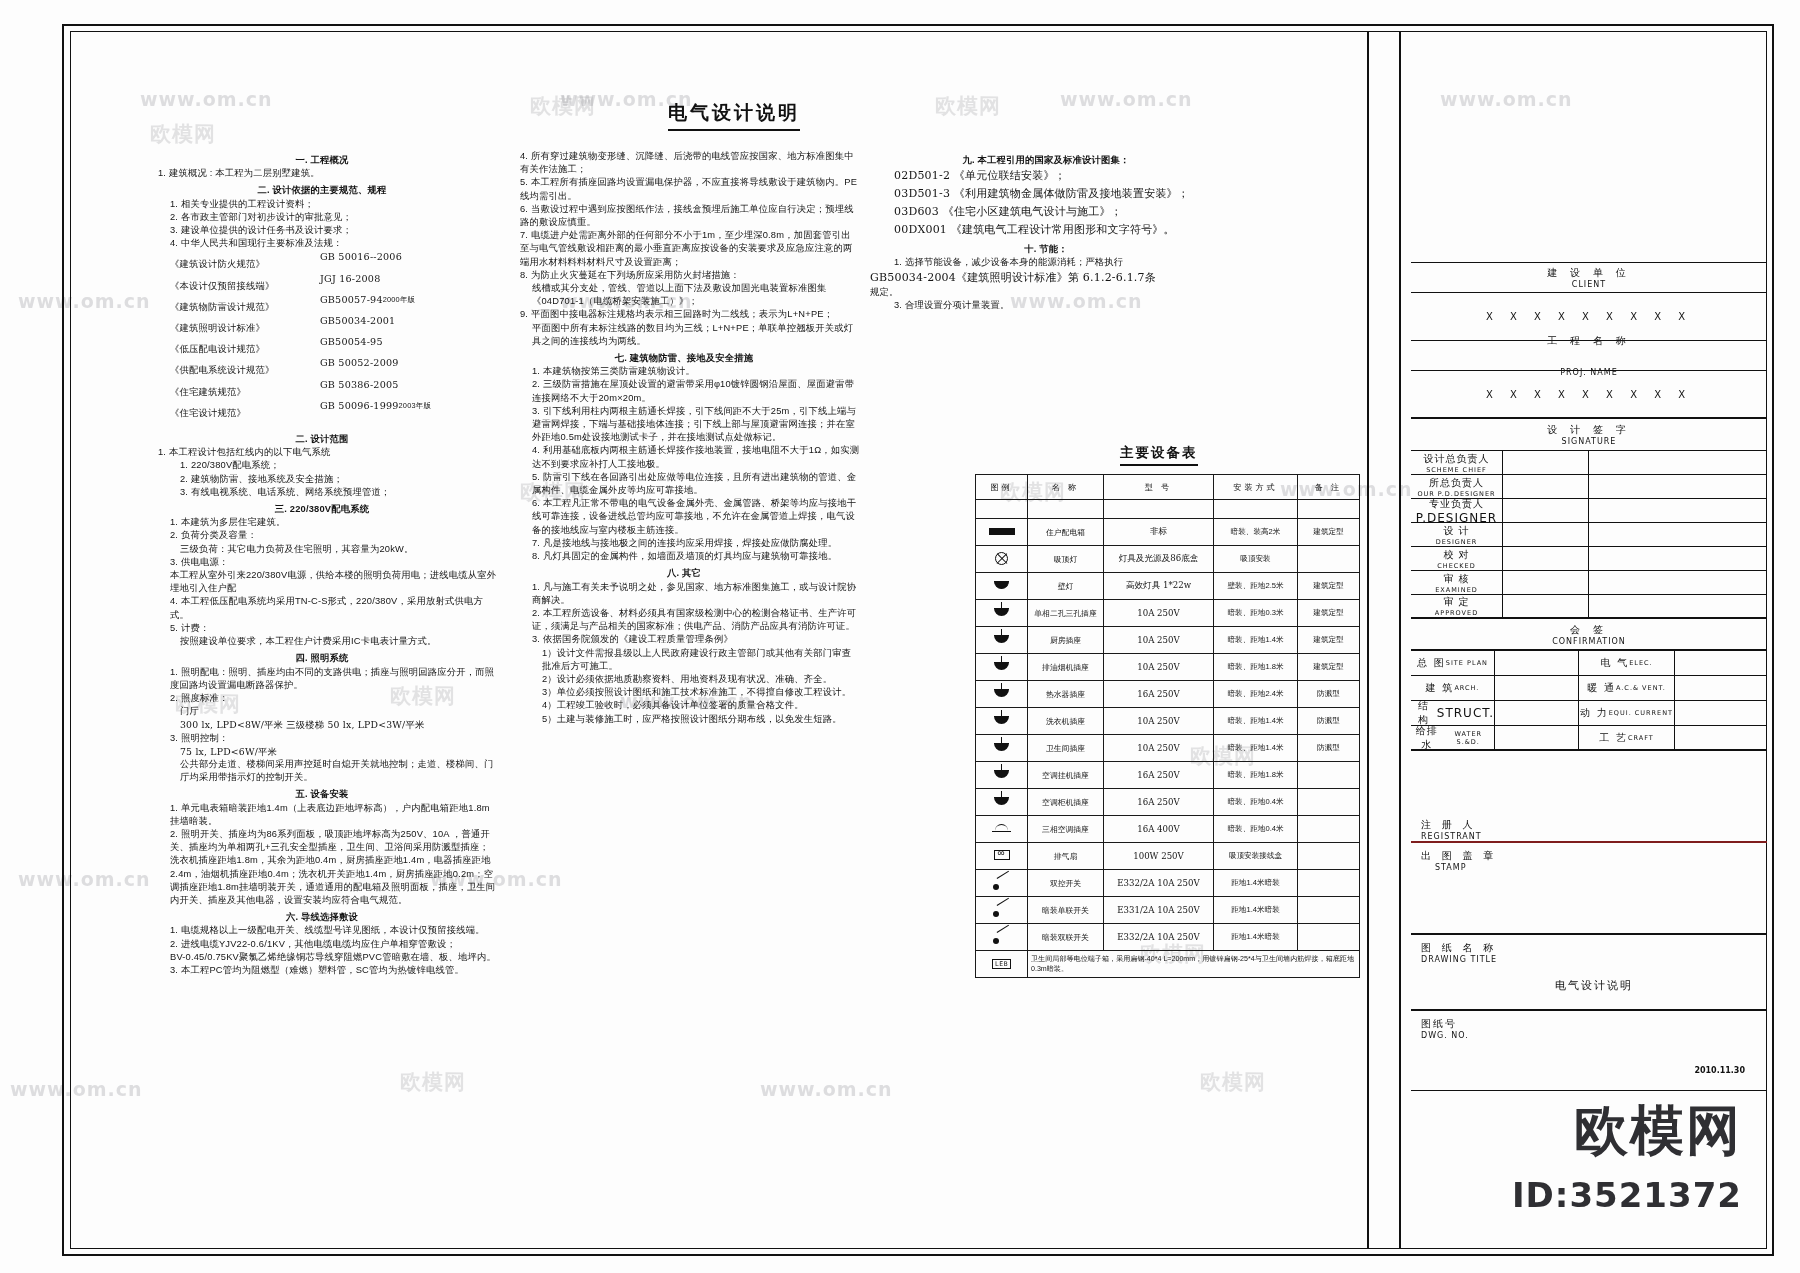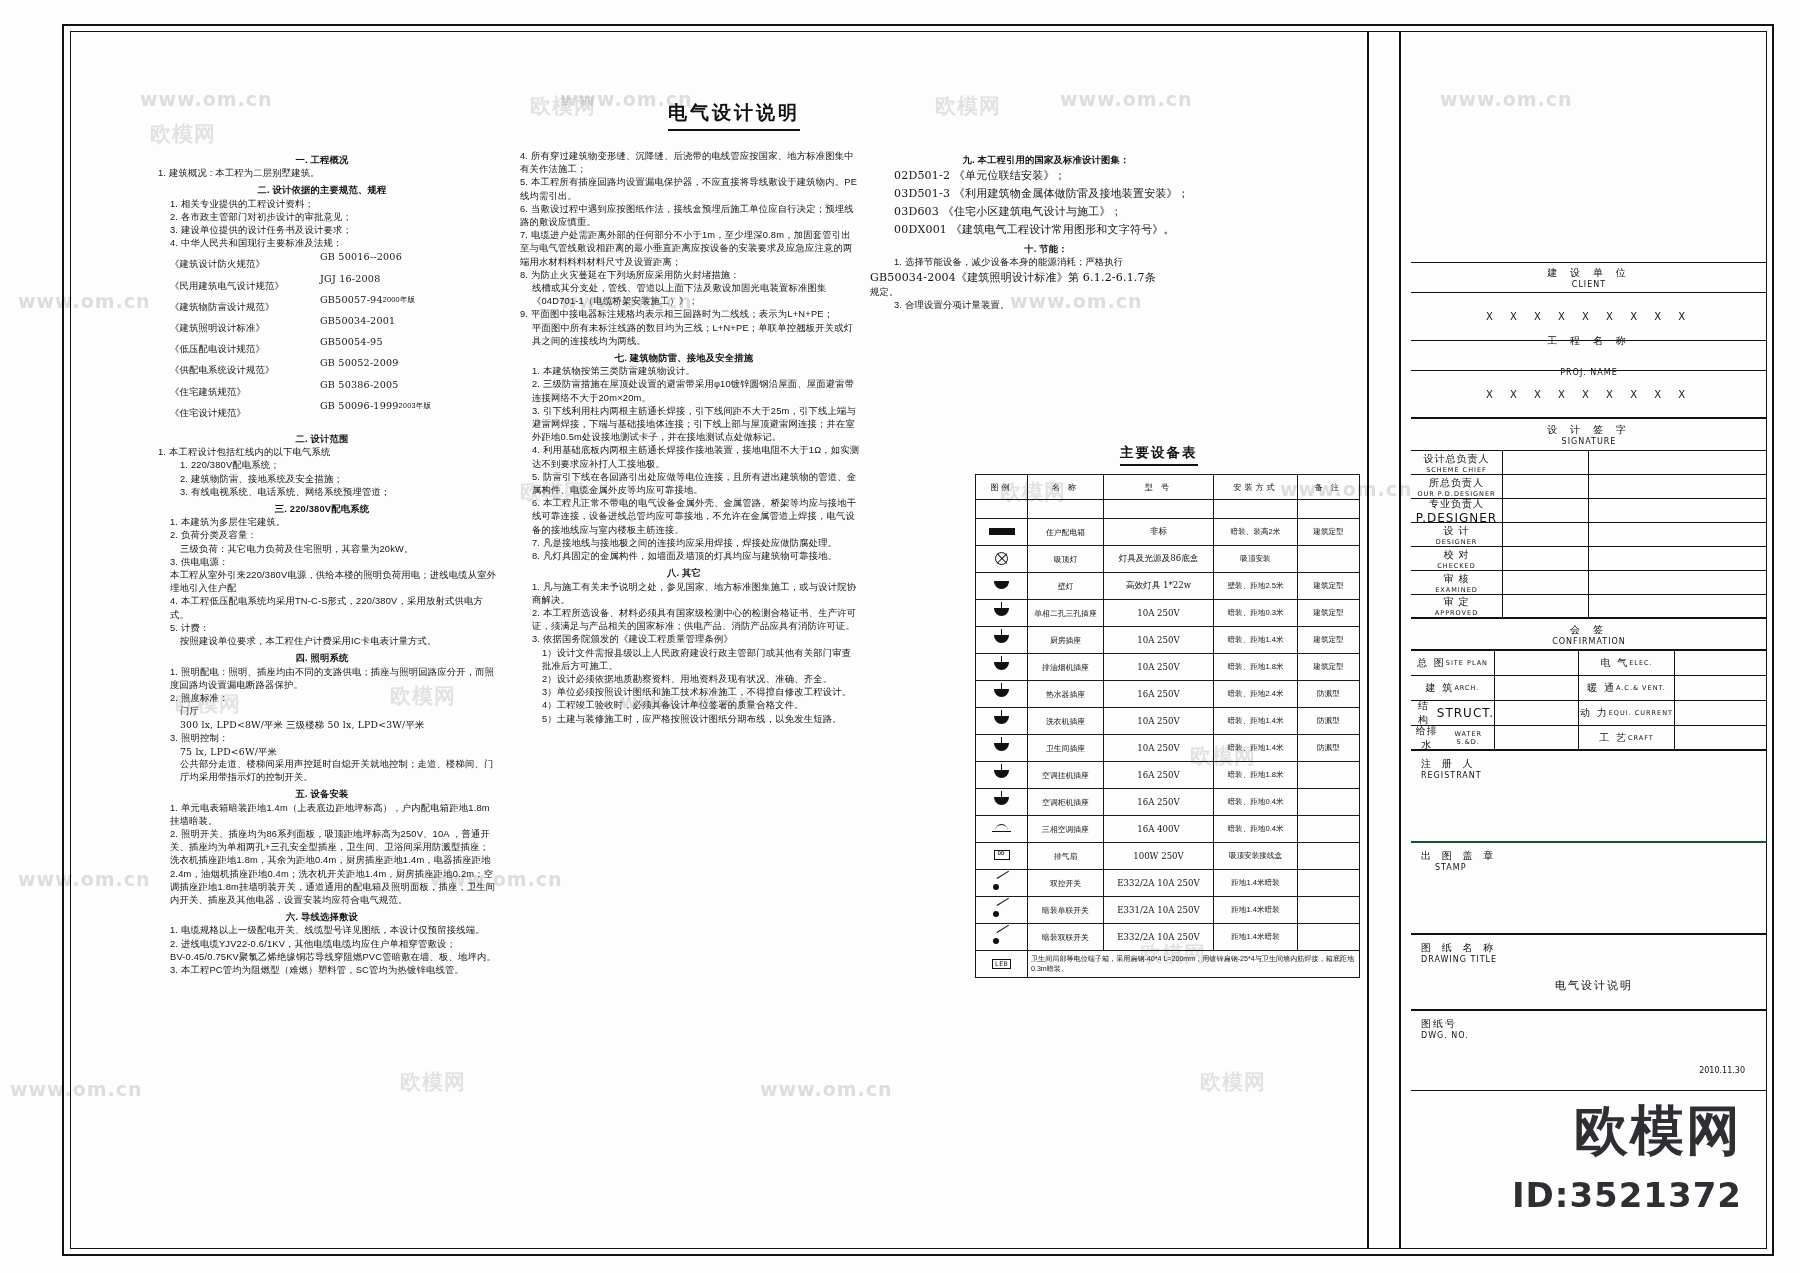--- a/index.html
+++ b/index.html
@@ -196,21 +196,21 @@
   .tb-split4 { display: flex; border-bottom: 1px solid #111; }
   .tb-split4 > div {
     display:flex; align-items:center; justify-content:center;
     text-align:center; border-right: 1px solid #111;
   }
   .tb-split4 > .l1 { width: 84px; }
   .tb-split4 > .v1 { width: 84px; }
   .tb-split4 > .l2 { width: 96px; }
   .tb-split4 > .v2 { flex:1; border-right: none; }
   .tb-left { align-items: flex-start !important; padding-left: 10px; text-align: left !important; }
-  .tb-dt { font-size: 8px; font-family: "DejaVu Sans", sans-serif; }
+  .tb-dt { font-size: 8px; font-family: "DejaVu Sans", sans-serif; font-weight: bold; }
   .tb-draw-title { font-size: 11px; letter-spacing: 2px; }
 </style>
 </head>
 <body>
 
 <div id="sheet">
 
   <div class="wm url" style="left:140px; top:88px;">www.om.cn</div>
   <div class="wm url" style="left:560px; top:88px;">www.om.cn</div>
   <div class="wm url" style="left:1060px; top:88px;">www.om.cn</div>
@@ -252,21 +252,21 @@
     <div class="ind2">3. 建设单位提供的设计任务书及设计要求；</div>
     <div class="ind2">4. 中华人民共和国现行主要标准及法规：</div>
 
     <div>
       <div class="std-row">
         <span class="nm">《建筑设计防火规范》</span>
         <span class="cd">GB  50016--2006</span>
         <span class="sub"></span>
       </div>
       <div class="std-row">
-        <span class="nm">《民用建筑电气设计规范》</span>
+        <span class="nm">《本设计仅预留接线端》</span>
         <span class="cd">JGJ  16-2008</span>
         <span class="sub"></span>
       </div>
       <div class="std-row">
         <span class="nm">《建筑物防雷设计规范》</span>
         <span class="cd">GB50057-94</span>
         <span class="sub">2000年版</span>
       </div>
       <div class="std-row">
         <span class="nm">《建筑照明设计标准》</span>
@@ -634,21 +634,21 @@
         <div class="tb-en" style="font-size:6.5px;">WATER S.&amp;D.</div>
       </div>
       <div class="v1"></div>
       <div class="l2">
         <div class="tb-cn" style="letter-spacing:2px;">工   艺</div>
         <div class="tb-en" style="font-size:6.5px;">CRAFT</div>
       </div>
       <div class="v2"></div>
     </div>
 
-    <div class="tb-row tb-left" style="height:92px;align-items:flex-start;justify-content:flex-start;padding-top:6px;border-bottom:2px solid #14532d;">
+    <div class="tb-row tb-left" style="height:92px;align-items:flex-start;justify-content:flex-end;padding-top:6px;border-bottom:2px solid #7f1d1d;">
       <div class="tb-cn" style="letter-spacing:4px;">注 册 人</div>
       <div class="tb-en">REGISTRANT</div>
     </div>
 
     <div class="tb-row tb-left" style="height:92px;align-items:flex-start;justify-content:flex-start;padding-top:6px;border-bottom:2px solid #111;">
       <div class="tb-cn" style="letter-spacing:4px;">出 图 盖 章</div>
       <div class="tb-en" style="padding-left:14px;">STAMP</div>
     </div>
 
     <div class="tb-row tb-left" style="height:76px;align-items:flex-start;justify-content:flex-start;padding-top:6px;border-bottom:2px solid #111;">

